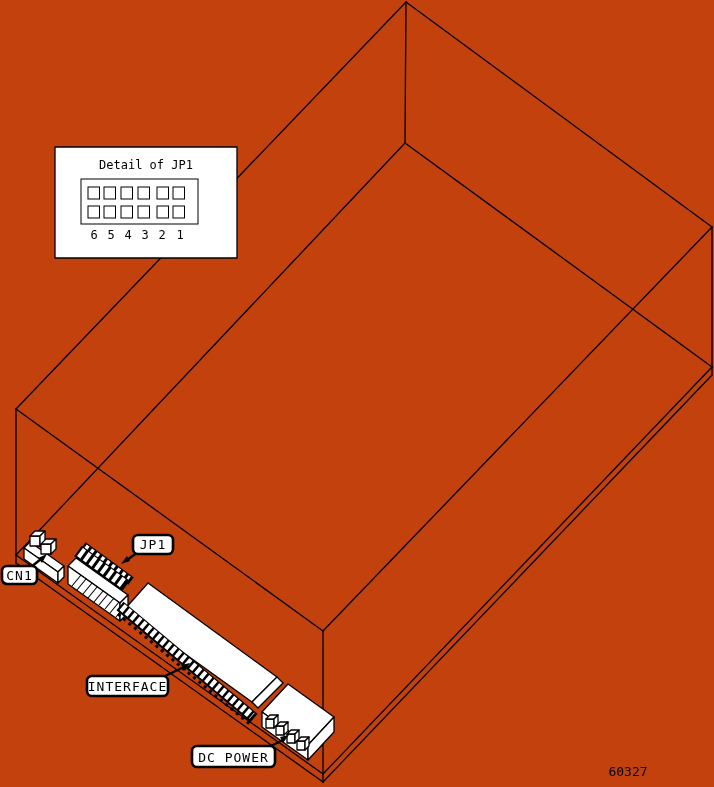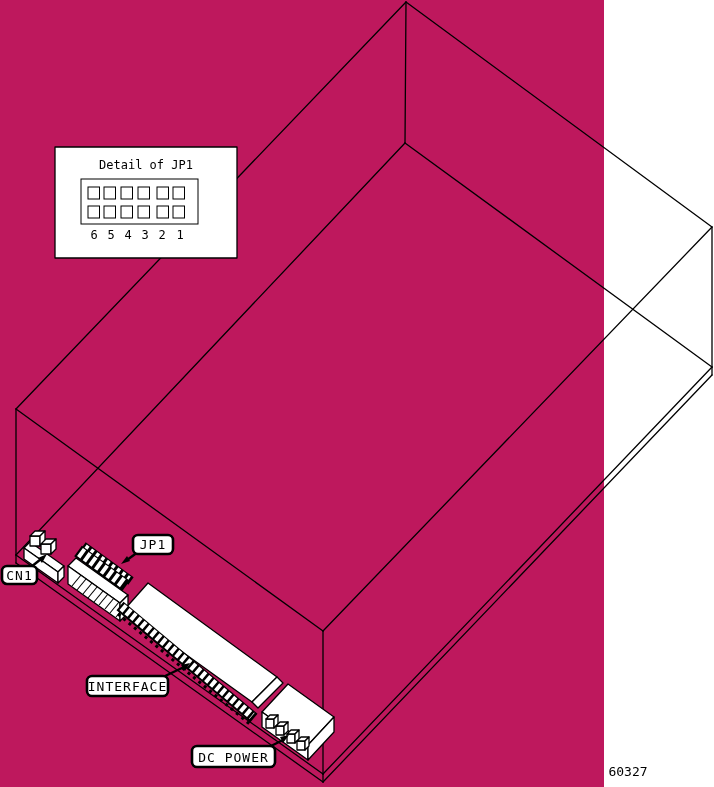--- a/index.html
+++ b/index.html
@@ -1,20 +1,20 @@
 <!DOCTYPE html>
 <html><head>
 <meta charset="utf-8">
 <style>
   html, body { margin: 0; padding: 0; background: #ffffff; }
   #figure-root {
     position: relative;
-    width: 604px;
+    width: 714px;
     height: 787px;
-    background: #be185d;
+    background: #c2410c;
     font-family: "DejaVu Sans Mono", "Liberation Mono", monospace;
   }
   svg { display: block; }
 
   .ln      { stroke: #000000; stroke-width: 1.3; fill: none; stroke-linecap: round; }
   .thin    { stroke: #000000; stroke-width: 1;   fill: none; }
   .wfill   { fill: #ffffff; stroke: #000000; stroke-width: 1.3; stroke-linejoin: round; }
 
   .band-black { stroke: #000000; fill: none; stroke-linecap: butt; }
   .band-white { stroke: #ffffff; fill: none; stroke-linecap: butt; }

